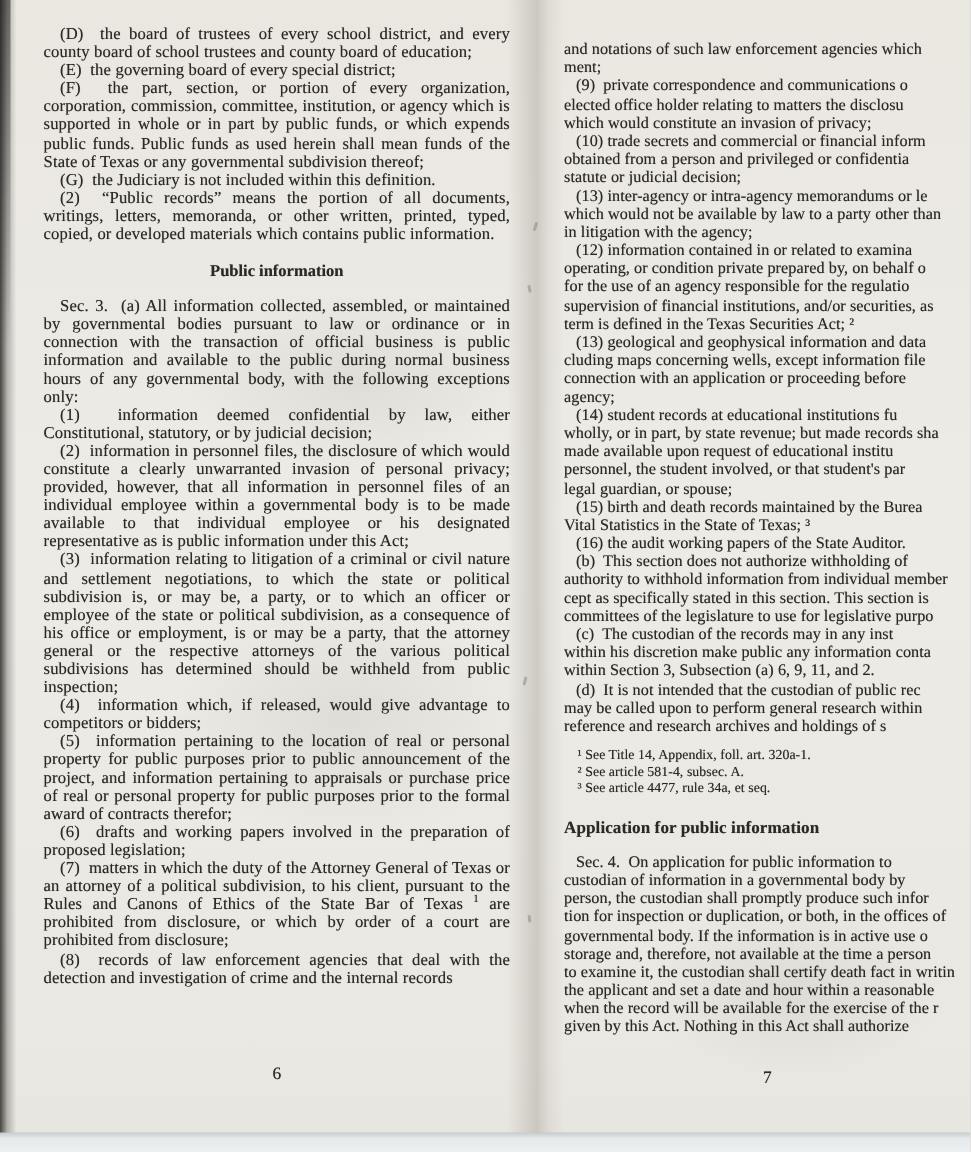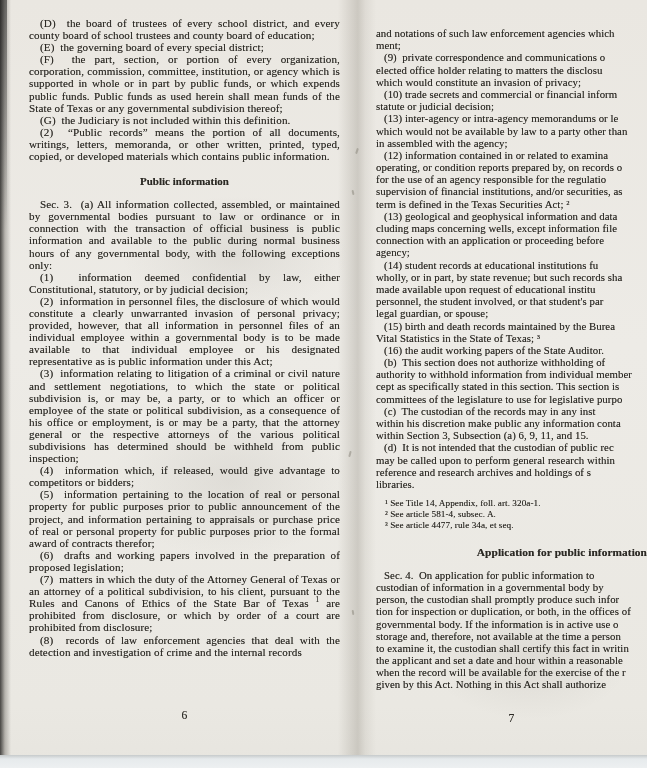--- a/index.html
+++ b/index.html
@@ -39,21 +39,21 @@
   .u{text-underline-offset:1.5px;text-decoration-thickness:.9px;}
   sup{font-size:7.3px;line-height:0;}
   
   .page-right{position:absolute;left:376px;top:27px;width:271px;overflow:hidden;}
   .line{font-size:10.8px;line-height:12.2px;height:12.2px;overflow:hidden;
     white-space:pre;letter-spacing:.05px;}
   .ind{text-indent:8px;}
   .fn{font-size:9.2px;line-height:10.9px;height:10.9px;padding-left:9px;}
   .first{margin-top:8px;}
   .h{font-weight:bold;font-size:11.4px;height:auto;line-height:12px;
-    text-align:right;margin:15px 0 11px;white-space:normal;}
+    text-align:left;margin:15px 0 11px;white-space:normal;}
   
   .pagenum{position:absolute;width:100%;text-align:center;font-size:11.6px;line-height:12px;}
   .pn-left{top:710px;}
   .pn-right{top:713px;}
 </style>
 </head>
 <body>
 
 <div class="scan">
 
@@ -83,63 +83,63 @@
   <div class="pagenum pn-left" style="left:29px;width:311px;">6</div>
 
   <div class="page-right">
     <div>
         <div class="line">and notations of such law enforcement agencies which</div>
         <div class="line">ment;</div>
         <div class="line ind">(9)&nbsp; private correspondence and communications o</div>
         <div class="line">elected office holder relating to matters the disclosu</div>
         <div class="line">which would constitute an invasion of privacy;</div>
         <div class="line ind">(10) trade secrets and commercial or financial inform</div>
+        <div class="line">obtained from a person and privileged or confidentia</div>
         <div class="line">statute or judicial decision;</div>
         <div class="line ind">(13) inter-agency or intra-agency memorandums or le</div>
         <div class="line">which would not be available by law to a party other than</div>
-        <div class="line">in assembled with the agency;</div>
+        <div class="line">in litigation with the agency;</div>
         <div class="line ind">(12) information contained in or related to examina</div>
-        <div class="line">operating, or condition reports prepared by, on records o</div>
+        <div class="line">operating, or condition private prepared by, on behalf o</div>
         <div class="line">for the use of an agency responsible for the regulatio</div>
         <div class="line">supervision of financial institutions, and/or securities, as</div>
         <div class="line">term is defined in the Texas Securities Act; ²</div>
         <div class="line ind">(13) geological and geophysical information and data</div>
         <div class="line">cluding maps concerning wells, except information file</div>
         <div class="line">connection with an application or proceeding before</div>
         <div class="line">agency;</div>
         <div class="line ind">(14) student records at educational institutions fu</div>
-        <div class="line">wholly, or in part, by state revenue; but such records sha</div>
+        <div class="line">wholly, or in part, by state revenue; but made records sha</div>
         <div class="line">made available upon request of educational institu</div>
         <div class="line">personnel, the student involved, or that student's par</div>
         <div class="line">legal guardian, or spouse;</div>
         <div class="line ind">(15) birth and death records maintained by the Burea</div>
         <div class="line">Vital Statistics in the State of Texas; ³</div>
         <div class="line ind">(16) the audit working papers of the State Auditor.</div>
         <div class="line ind">(b)&nbsp; This section does not authorize withholding of</div>
         <div class="line">authority to withhold information from individual member</div>
         <div class="line">cept as specifically stated in this section. This section is</div>
         <div class="line">committees of the legislature to use for legislative purpo</div>
         <div class="line ind">(c)&nbsp; The custodian of the records may in any inst</div>
         <div class="line">within his discretion make public any information conta</div>
-        <div class="line">within Section 3, Subsection (a) 6, 9, 11, and 15.</div>
+        <div class="line">within Section 3, Subsection (a) 6, 9, 11, and 2.</div>
         <div class="line ind">(d)&nbsp; It is not intended that the custodian of public rec</div>
         <div class="line">may be called upon to perform general research within</div>
         <div class="line">reference and research archives and holdings of s</div>
-        <div class="line">libraries.</div>
         <div class="line fn first">¹ See Title 14, Appendix, foll. art. 320a-1.</div>
         <div class="line fn">² See article 581-4, subsec. A.</div>
         <div class="line fn">³ See article 4477, rule 34a, et seq.</div>
         <div class="line h">Application for public information</div>
         <div class="line ind">Sec. 4.&nbsp; On application for public information to</div>
         <div class="line">custodian of information in a governmental body by</div>
         <div class="line">person, the custodian shall promptly produce such infor</div>
         <div class="line">tion for inspection or duplication, or both, in the offices of</div>
         <div class="line">governmental body. If the information is in active use o</div>
         <div class="line">storage and, therefore, not available at the time a person</div>
-        <div class="line">to examine it, the custodian shall certify this fact in writin</div>
+        <div class="line">to examine it, the custodian shall certify death fact in writin</div>
         <div class="line">the applicant and set a date and hour within a reasonable</div>
         <div class="line">when the record will be available for the exercise of the r</div>
         <div class="line">given by this Act. Nothing in this Act shall authorize</div>
       </div>
   </div>
   <div class="pagenum pn-right" style="left:376px;width:271px;">7</div>
 
   <div class="gutter"></div>
   <div class="mark m1"></div>
   <div class="mark m2"></div>

